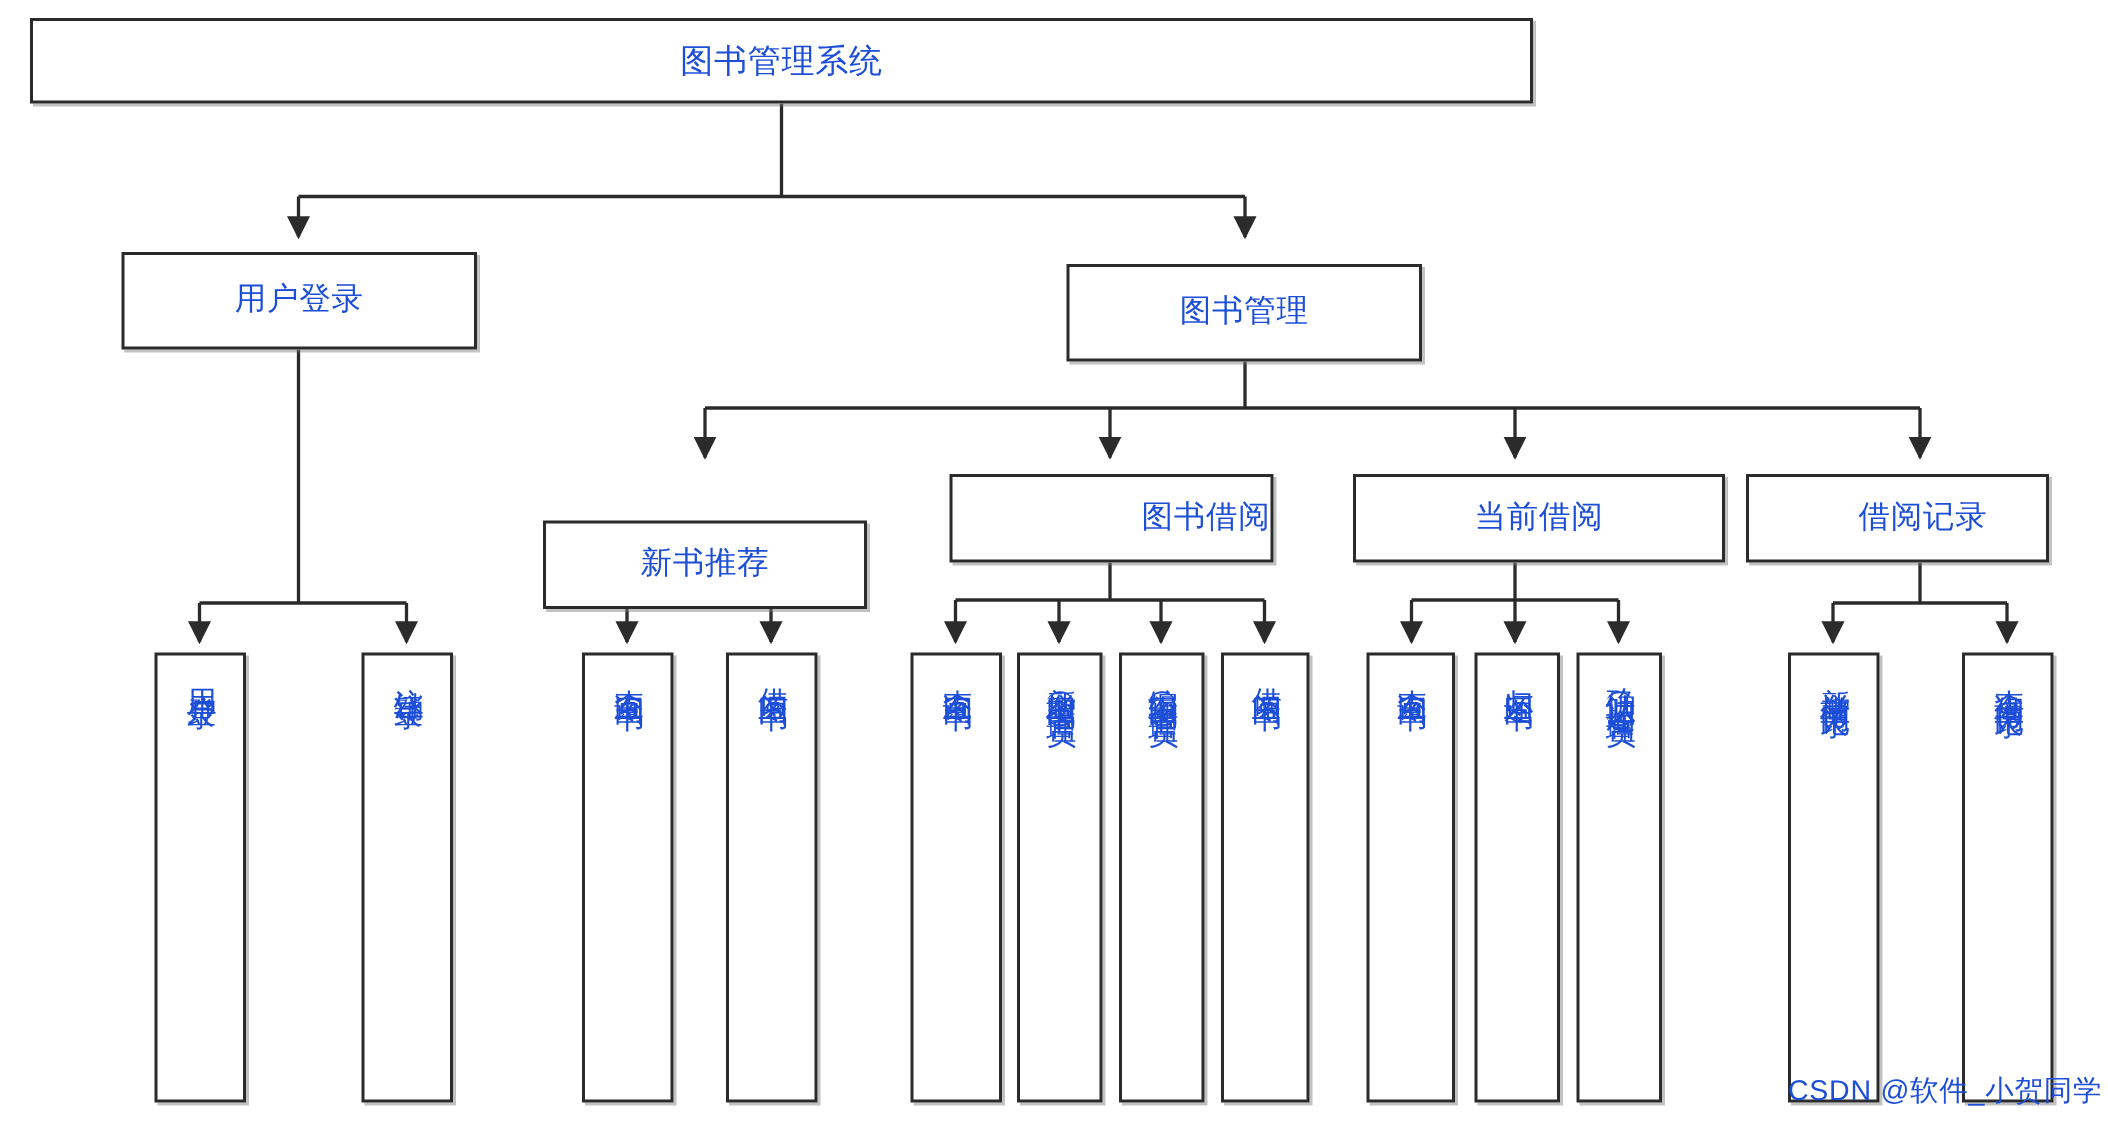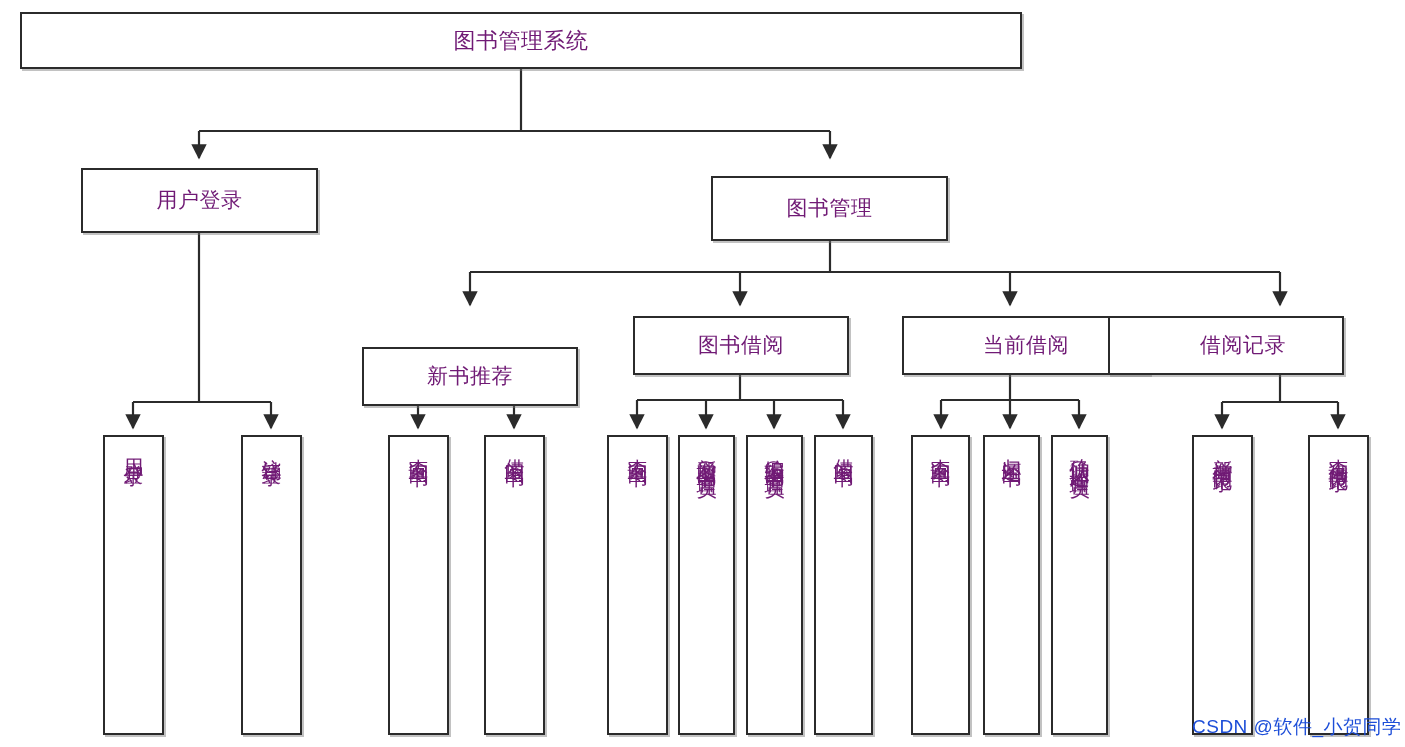--- a/index.html
+++ b/index.html
@@ -29,21 +29,21 @@
     position: absolute;
     box-sizing: border-box;
     background: #ffffff;
     border: 2px solid #2b2b2b;
     box-shadow: 2px 2px 0 0 rgba(120,120,120,0.45);
     display: flex;
     align-items: center;
     justify-content: center;
   }
   .node .lbl {
-    color: #701a75;
+    color: #1d4ed8;
     font-size: 21px;
     line-height: 1.15;
     letter-spacing: 0.5px;
     white-space: nowrap;
     text-align: center;
   }
   .node.root .lbl { font-size: 22px; }
   .node.lvl2 .lbl { font-size: 21px; }
   .node.lvl3 .lbl { font-size: 21px; }
 
@@ -133,27 +133,27 @@
   <div class="node lvl2" style="left:81px; top:168px; width:237px; height:65px;">
     <span class="lbl">用户登录</span>
   </div>
   <div class="node lvl2" style="left:711px; top:176px; width:237px; height:65px;">
     <span class="lbl">图书管理</span>
   </div>
 
   <div class="node lvl3" style="left:362px; top:316px; width:216px; height:59px;margin-top:31px;">
     <span class="lbl">新书推荐</span>
   </div>
-  <div class="node lvl3" style="left:633px; top:316px; width:216px; height:59px;">
+  <div class="node lvl3" style="left:633px; top:316px; width:216px; height:59px;justify-content:flex-end;">
     <span class="lbl">图书借阅</span>
   </div>
   <div class="node lvl3" style="left:902px; top:316px; width:248px; height:59px;">
     <span class="lbl">当前借阅</span>
   </div>
-  <div class="node lvl3" style="left:1108px; top:316px; width:236px; height:59px;padding-left:34px;">
+  <div class="node lvl3" style="left:1164px; top:316px; width:202px; height:59px;padding-left:34px;">
     <span class="lbl">借阅记录</span>
   </div>
 
   <div class="node leaf" style="left:103px; top:435px; width:61px; height:300px;">
     <span class="lbl">用户登录</span>
   </div>
   <div class="node leaf" style="left:241px; top:435px; width:61px; height:300px;">
     <span class="lbl">注销登录</span>
   </div>
 

